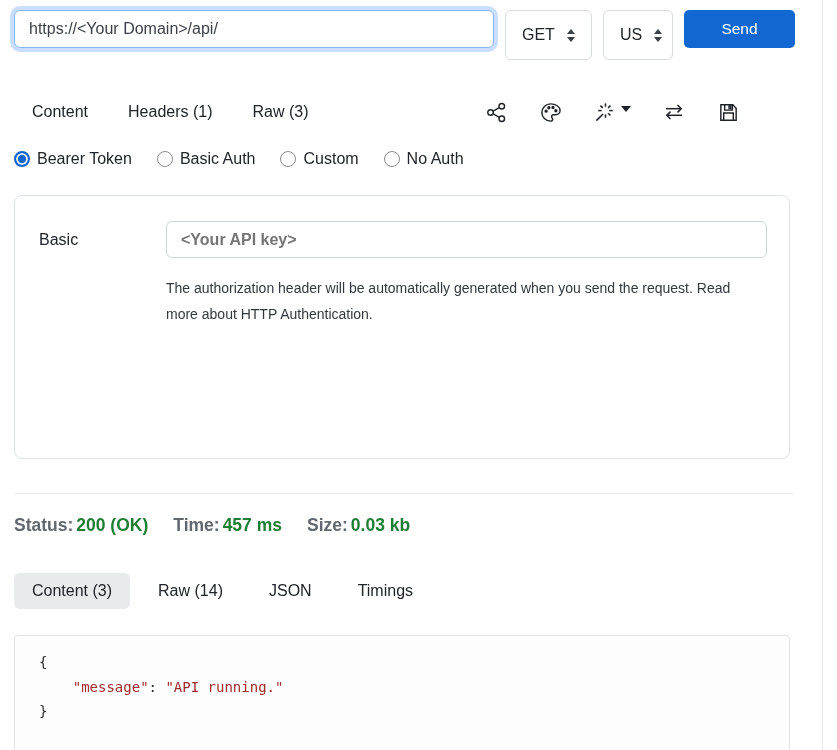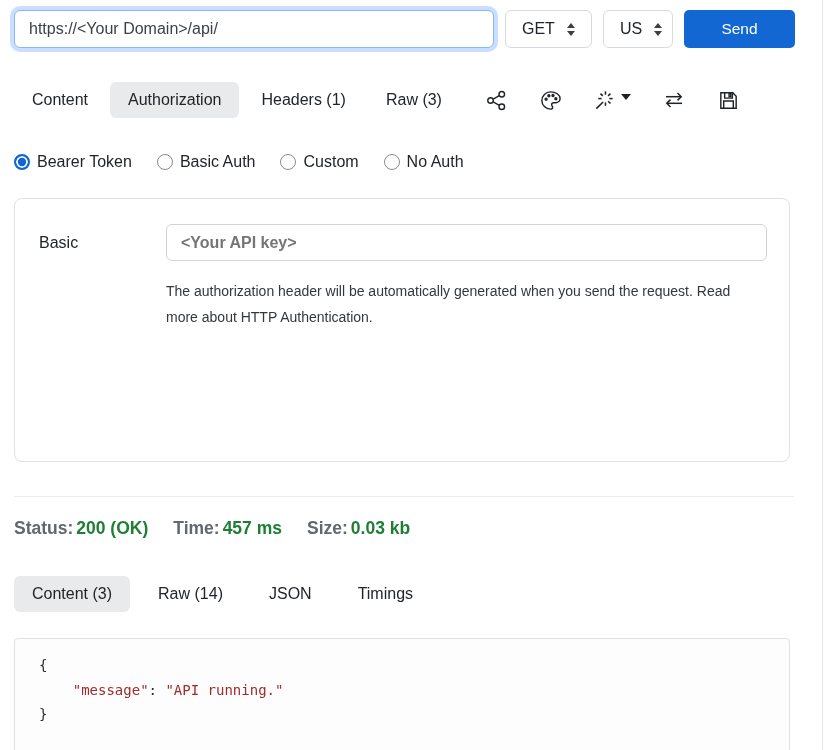--- a/index.html
+++ b/index.html
@@ -8,21 +8,21 @@
   .page { position: relative; width: 837px; height: 750px; }
   .col-divider { position: absolute; left: 822px; top: 0; width: 1px; height: 750px;
     background: #e4e4e4; }
   .content { width: 781px; margin-left: 14px; }
 
   
   .request-bar { display: flex; gap: 11px; padding-top: 10px; align-items: stretch; }
   .url-input { flex: 1 1 auto; height: 38px; border: 1px solid #8ab6f7; border-radius: 6px;
     box-shadow: 0 0 0 4px rgba(13,110,253,.22); padding: 0 14px; font-size: 16px;
     color: #3c4148; outline: none; font-family: "Liberation Sans", sans-serif; }
-  .select-box { height: 38px; border: 1px solid #d7dade; border-radius: 6px; background: #fff;
+  .select-box { height: 50px; border: 1px solid #d7dade; border-radius: 6px; background: #fff;
     display: flex; align-items: center; gap: 12px; padding: 0 12px 0 16px; font-size: 16px;
     color: #212529; cursor: pointer; }
   .select-box.method { width: 87px; }
   .select-box.region { width: 70px; }
   .updown { display: flex; flex-direction: column; gap: 3px; }
   .updown .up { width: 0; height: 0; border-left: 4px solid transparent;
     border-right: 4px solid transparent; border-bottom: 5px solid #3a3f44; }
   .updown .down { width: 0; height: 0; border-left: 4px solid transparent;
     border-right: 4px solid transparent; border-top: 5px solid #3a3f44; }
   .send-btn { width: 111px; height: 38px; background: #1267d2; color: #fff; border: none;
@@ -35,21 +35,21 @@
   .tab { padding: 9px 18px; font-size: 16px; color: #212529; border-radius: 6px; cursor: pointer;
     white-space: nowrap; }
   .tab.active { background: #e9eaec; }
   .toolbar { display: flex; align-items: center; gap: 31px; padding-right: 55px; }
   .tool { color: #1f2327; cursor: pointer; display: flex; align-items: flex-start; }
   .tool svg { display: block; }
   .caret-down { width: 0; height: 0; border-left: 5px solid transparent;
     border-right: 5px solid transparent; border-top: 6px solid #1f2327; margin: 5px 0 0 5px; }
 
   
-  .auth-row { margin-top: 35px; display: flex; align-items: flex-start; gap: 25px; }
+  .auth-row { margin-top: 20px; display: flex; align-items: flex-start; gap: 25px; }
   .auth-option { display: flex; align-items: center; gap: 7px; cursor: pointer; }
   .radio { width: 16px; height: 16px; border-radius: 50%; border: 1px solid #8c8c8c;
     background: #fff; flex: 0 0 auto; }
   .radio.checked { border: 2px solid #1266d1; background: #1266d1;
     box-shadow: inset 0 0 0 1.8px #fff; }
   .auth-label { font-size: 16px; color: #212529; }
 
   
   .token-panel { margin-top: 27px; width: 776px; height: 264px; border: 1px solid #dee2e6;
     border-radius: 8px; padding: 25px 22px 0 24px; }
@@ -104,21 +104,20 @@
             <span class="up"></span>
             <span class="down"></span>
           </span>
       </div>
       <button class="send-btn">Send</button>
     </div>
 
     <div class="tabs-row">
       <div class="tabs">
         <div class="tab">Content</div>
-        <div class="tab active">Authorization</div>
         <div class="tab">Headers (1)</div>
         <div class="tab">Raw (3)</div>
       </div>
       <div class="toolbar">
         <span class="tool">
           <svg width="23" height="23" viewBox="0 0 24 24" fill="none" stroke="currentColor" stroke-width="1.5">
             <circle cx="17.5" cy="5.5" r="2.9"></circle>
               <circle cx="5.8" cy="12" r="2.9"></circle>
               <circle cx="17.5" cy="18.5" r="2.9"></circle>
             <line x1="8.5" y1="10.6" x2="14.9" y2="7"></line>

